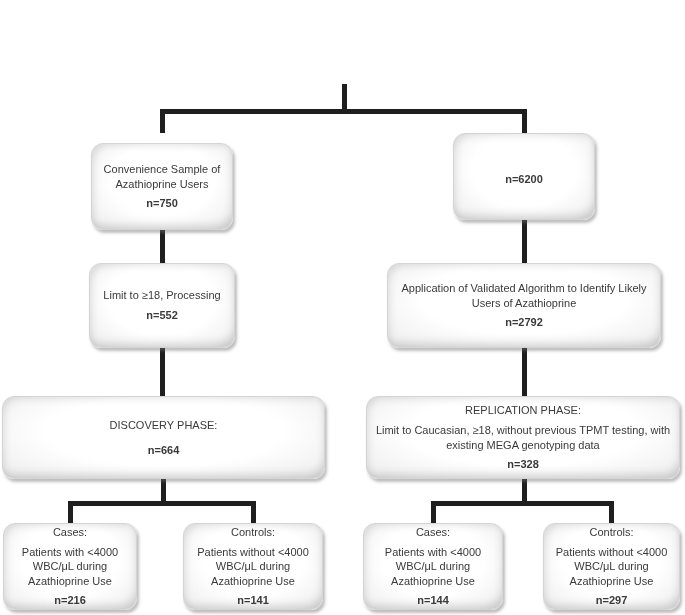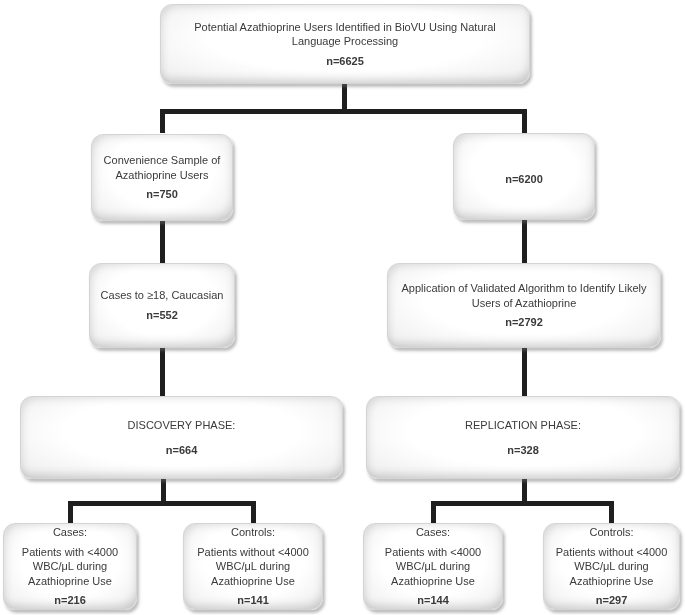--- a/index.html
+++ b/index.html
@@ -36,51 +36,48 @@
   <div class="line" style="left:522px;top:348px;width:5px;height:48px"></div>
   <div class="line" style="left:161px;top:479px;width:5px;height:27px"></div>
   <div class="line" style="left:68px;top:501px;width:188px;height:5px"></div>
   <div class="line" style="left:68px;top:501px;width:5px;height:22px"></div>
   <div class="line" style="left:251px;top:501px;width:5px;height:22px"></div>
   <div class="line" style="left:522px;top:479px;width:5px;height:27px"></div>
   <div class="line" style="left:431px;top:501px;width:183px;height:5px"></div>
   <div class="line" style="left:431px;top:501px;width:5px;height:22px"></div>
   <div class="line" style="left:609px;top:501px;width:5px;height:22px"></div>
 
-  <div class="node" style="left:160px;top:4px;width:370px;height:80px">
-    <div class="txt">Potential Azathioprine Users Identified in BioVU Using Natural Language Processing</div>
-    <div class="n">n=6625</div>
-  </div>
 
-  <div class="node" style="left:91px;top:134px;width:142px;height:87px">
+  <div class="node" style="left:91px;top:143px;width:142px;height:87px">
     <div class="txt">Convenience Sample of Azathioprine Users</div>
     <div class="n">n=750</div>
   </div>
 
   <div class="node" style="left:453px;top:133px;width:142px;height:87px">
     <div class="n">n=6200</div>
   </div>
 
   <div class="node" style="left:89px;top:263px;width:146px;height:85px">
-    <div class="txt">Cases to ≥18, Caucasian</div>
+    <div class="txt">Limit to ≥18, Processing</div>
     <div class="n">n=552</div>
   </div>
 
   <div class="node" style="left:387px;top:263px;width:274px;height:85px">
     <div class="txt">Application of Validated Algorithm to Identify Likely Users of Azathioprine</div>
     <div class="n">n=2792</div>
   </div>
 
-  <div class="node" style="left:20px;top:396px;width:323px;height:83px">
+  <div class="node" style="left:2px;top:396px;width:323px;height:83px">
     <div class="ttl">DISCOVERY PHASE:</div>
     <div class="n">n=664</div>
   </div>
 
   <div class="node" style="left:366px;top:396px;width:314px;height:83px">
     <div class="ttl">REPLICATION PHASE:</div>
+    <div class="txt">Limit to Caucasian, ≥18, without previous TPMT testing, with existing MEGA genotyping data</div>
     <div class="n">n=328</div>
   </div>
 
   <div class="node" style="left:3px;top:523px;width:134px;height:87px;padding:4px 6px">
     <div class="ttl">Cases:</div>
     <div class="txt">Patients with &lt;4000 WBC/μL during Azathioprine Use</div>
     <div class="n">n=216</div>
   </div>
 
   <div class="node" style="left:183px;top:523px;width:140px;height:87px;padding:4px 6px">

